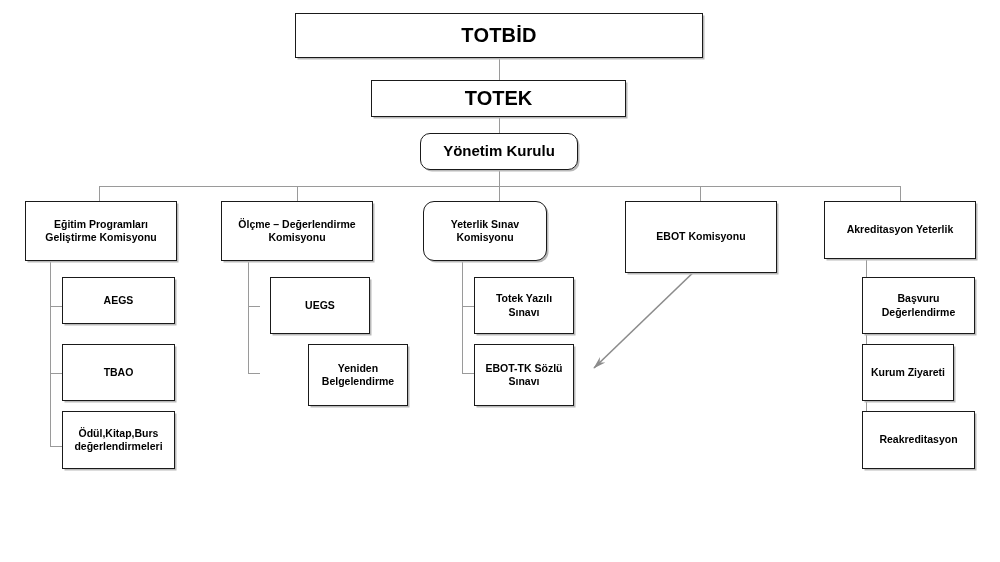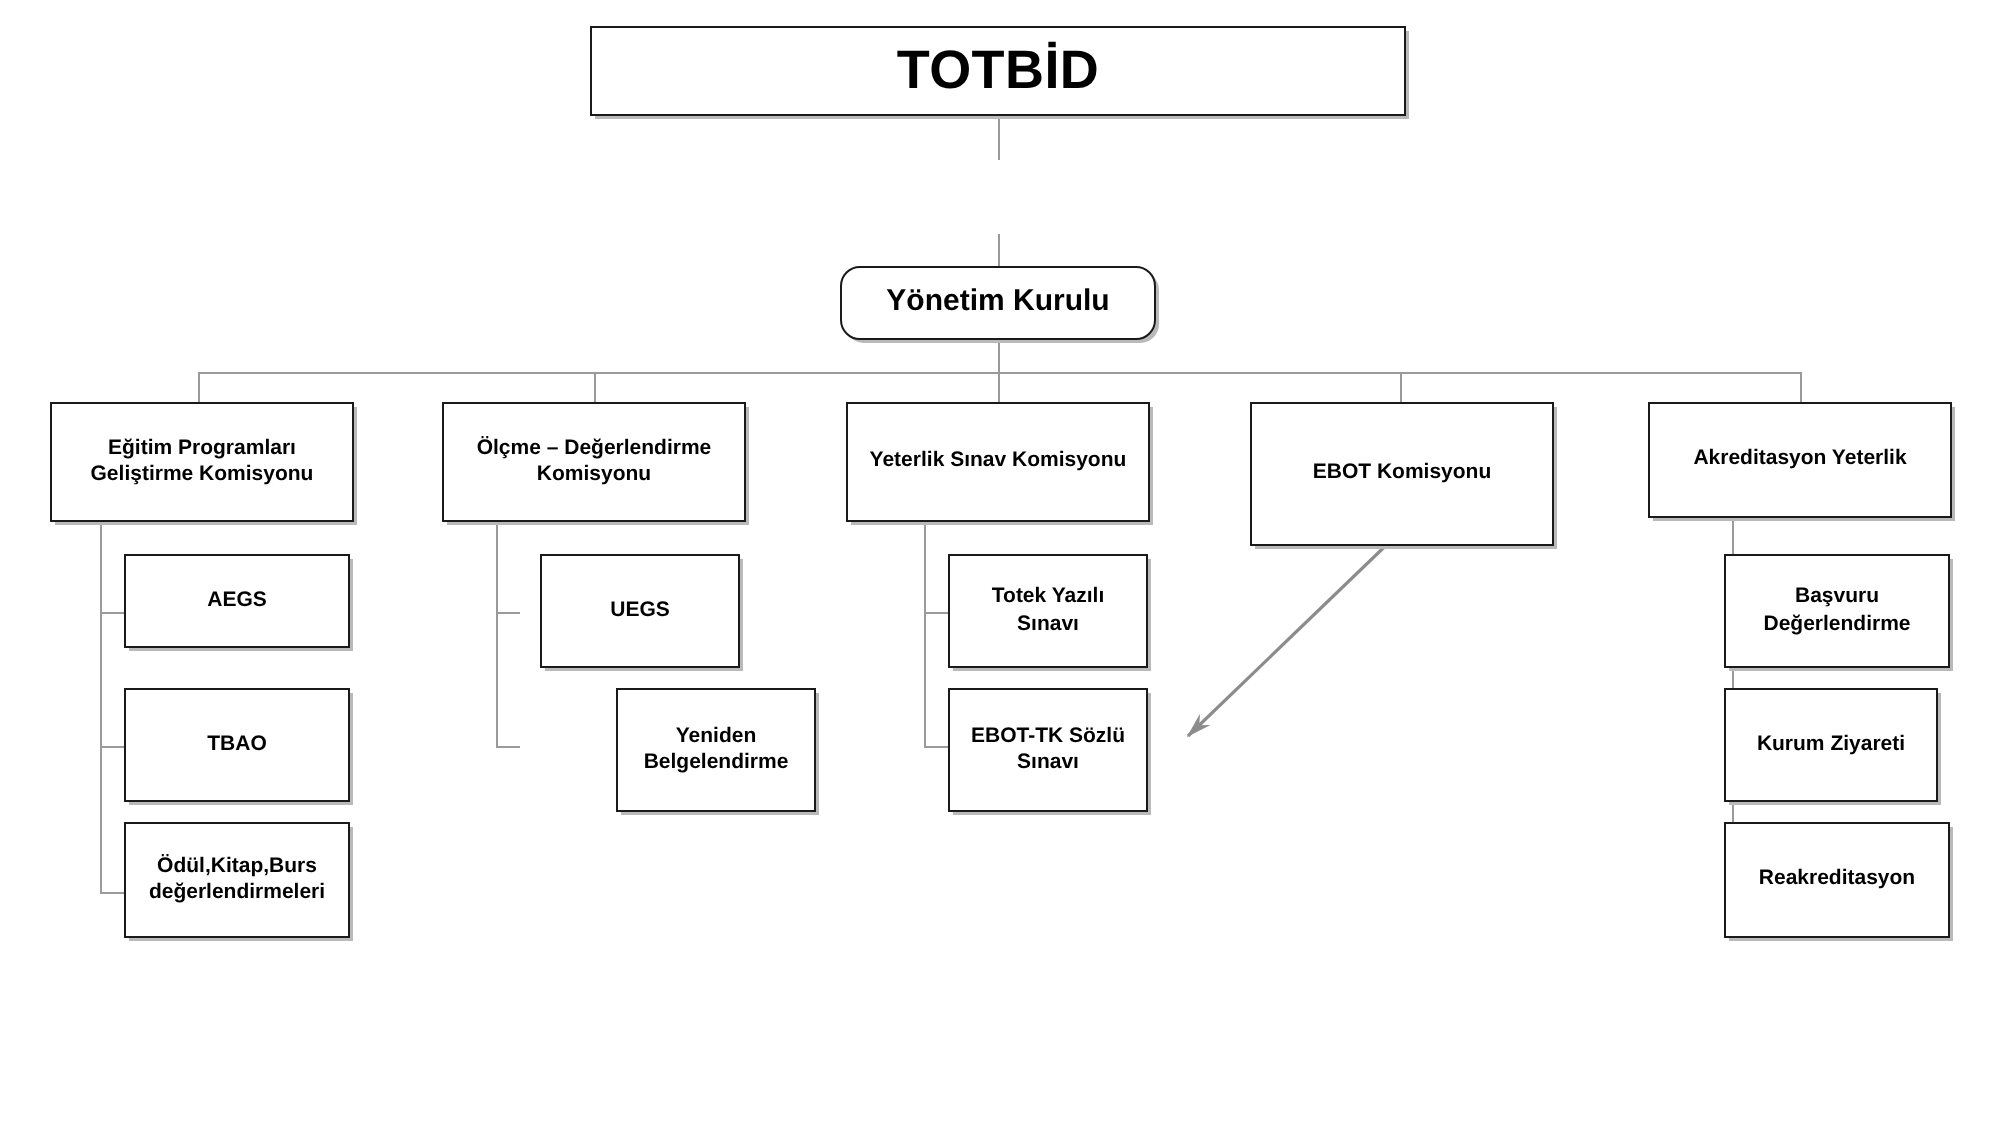--- a/index.html
+++ b/index.html
@@ -26,21 +26,21 @@
     align-items: center;
     justify-content: center;
     text-align: center;
     color: #000000;
     font-weight: bold;
     line-height: 1.25;
     z-index: 3;
     white-space: pre-line;
   }
   .node.lvl-root {
-    font-size: 27px;
+    font-size: 20px;
     letter-spacing: 0.2px;
     border-width: 1.3px;
   }
   .node.lvl-two {
     font-size: 20px;
   }
   .node.lvl-three {
     font-size: 15px;
     border-radius: 10px;
   }
@@ -110,42 +110,43 @@
     <defs>
       <marker id="arrowhead" markerWidth="9" markerHeight="9" refX="7.5" refY="3" orient="auto" markerUnits="strokeWidth">
         <path d="M 8,3 L 0,5.4 L 2.6,3 L 0,0.6 z" fill="#8c8c8c"></path>
       </marker>
     </defs>
     <line x1="701" y1="265" x2="594" y2="368" stroke="#8c8c8c" stroke-width="1.6" marker-end="url(#arrowhead)"></line>
   </svg>
 
   <div class="node lvl-root" style="left:295px; top:13px; width:408px; height:45px;">TOTBİD</div>
 
+  <div class="node lvl-two" style="left:371px; top:80px; width:255px; height:37px;">TOTEK</div>
 
   <div class="node lvl-three" style="left:420px; top:133px; width:158px; height:37px;">Yönetim Kurulu</div>
 
   <div class="node lvl-commission" style="left:25px; top:201px; width:152px; height:60px;">Eğitim Programları
 Geliştirme Komisyonu</div>
   <div class="node lvl-commission" style="left:221px; top:201px; width:152px; height:60px;">Ölçme – Değerlendirme
 Komisyonu</div>
-  <div class="node lvl-commission" style="left:423px; top:201px; width:152px; height:60px;">Yeterlik Sınav Komisyonu</div>
+  <div class="node lvl-commission" style="left:423px; top:201px; width:124px; height:60px;border-radius:11px;">Yeterlik Sınav Komisyonu</div>
   <div class="node lvl-commission" style="left:625px; top:201px; width:152px; height:72px;">EBOT Komisyonu</div>
   <div class="node lvl-commission" style="left:824px; top:201px; width:152px; height:58px;">Akreditasyon Yeterlik</div>
 
   <div class="node lvl-leaf" style="left:62px; top:277px; width:113px; height:47px;">AEGS</div>
   <div class="node lvl-leaf" style="left:62px; top:344px; width:113px; height:57px;">TBAO</div>
   <div class="node lvl-leaf" style="left:62px; top:411px; width:113px; height:58px;">Ödül,Kitap,Burs
 değerlendirmeleri</div>
 
   <div class="node lvl-leaf" style="left:270px; top:277px; width:100px; height:57px;">UEGS</div>
   <div class="node lvl-leaf" style="left:270px; top:344px; width:100px; height:62px;margin-left:38px;">Yeniden
 Belgelendirme</div>
 
   <div class="node lvl-leaf" style="left:474px; top:277px; width:100px; height:57px;">Totek Yazılı Sınavı</div>
   <div class="node lvl-leaf" style="left:474px; top:344px; width:100px; height:62px;">EBOT-TK Sözlü
 Sınavı</div>
 
   <div class="node lvl-leaf" style="left:862px; top:277px; width:113px; height:57px;">Başvuru
 Değerlendirme</div>
-  <div class="node lvl-leaf" style="left:862px; top:344px; width:107px; height:57px;">Kurum Ziyareti</div>
+  <div class="node lvl-leaf" style="left:862px; top:344px; width:92px; height:57px;">Kurum Ziyareti</div>
   <div class="node lvl-leaf" style="left:862px; top:411px; width:113px; height:58px;">Reakreditasyon</div>
 
 </div>
 
 </body></html>

